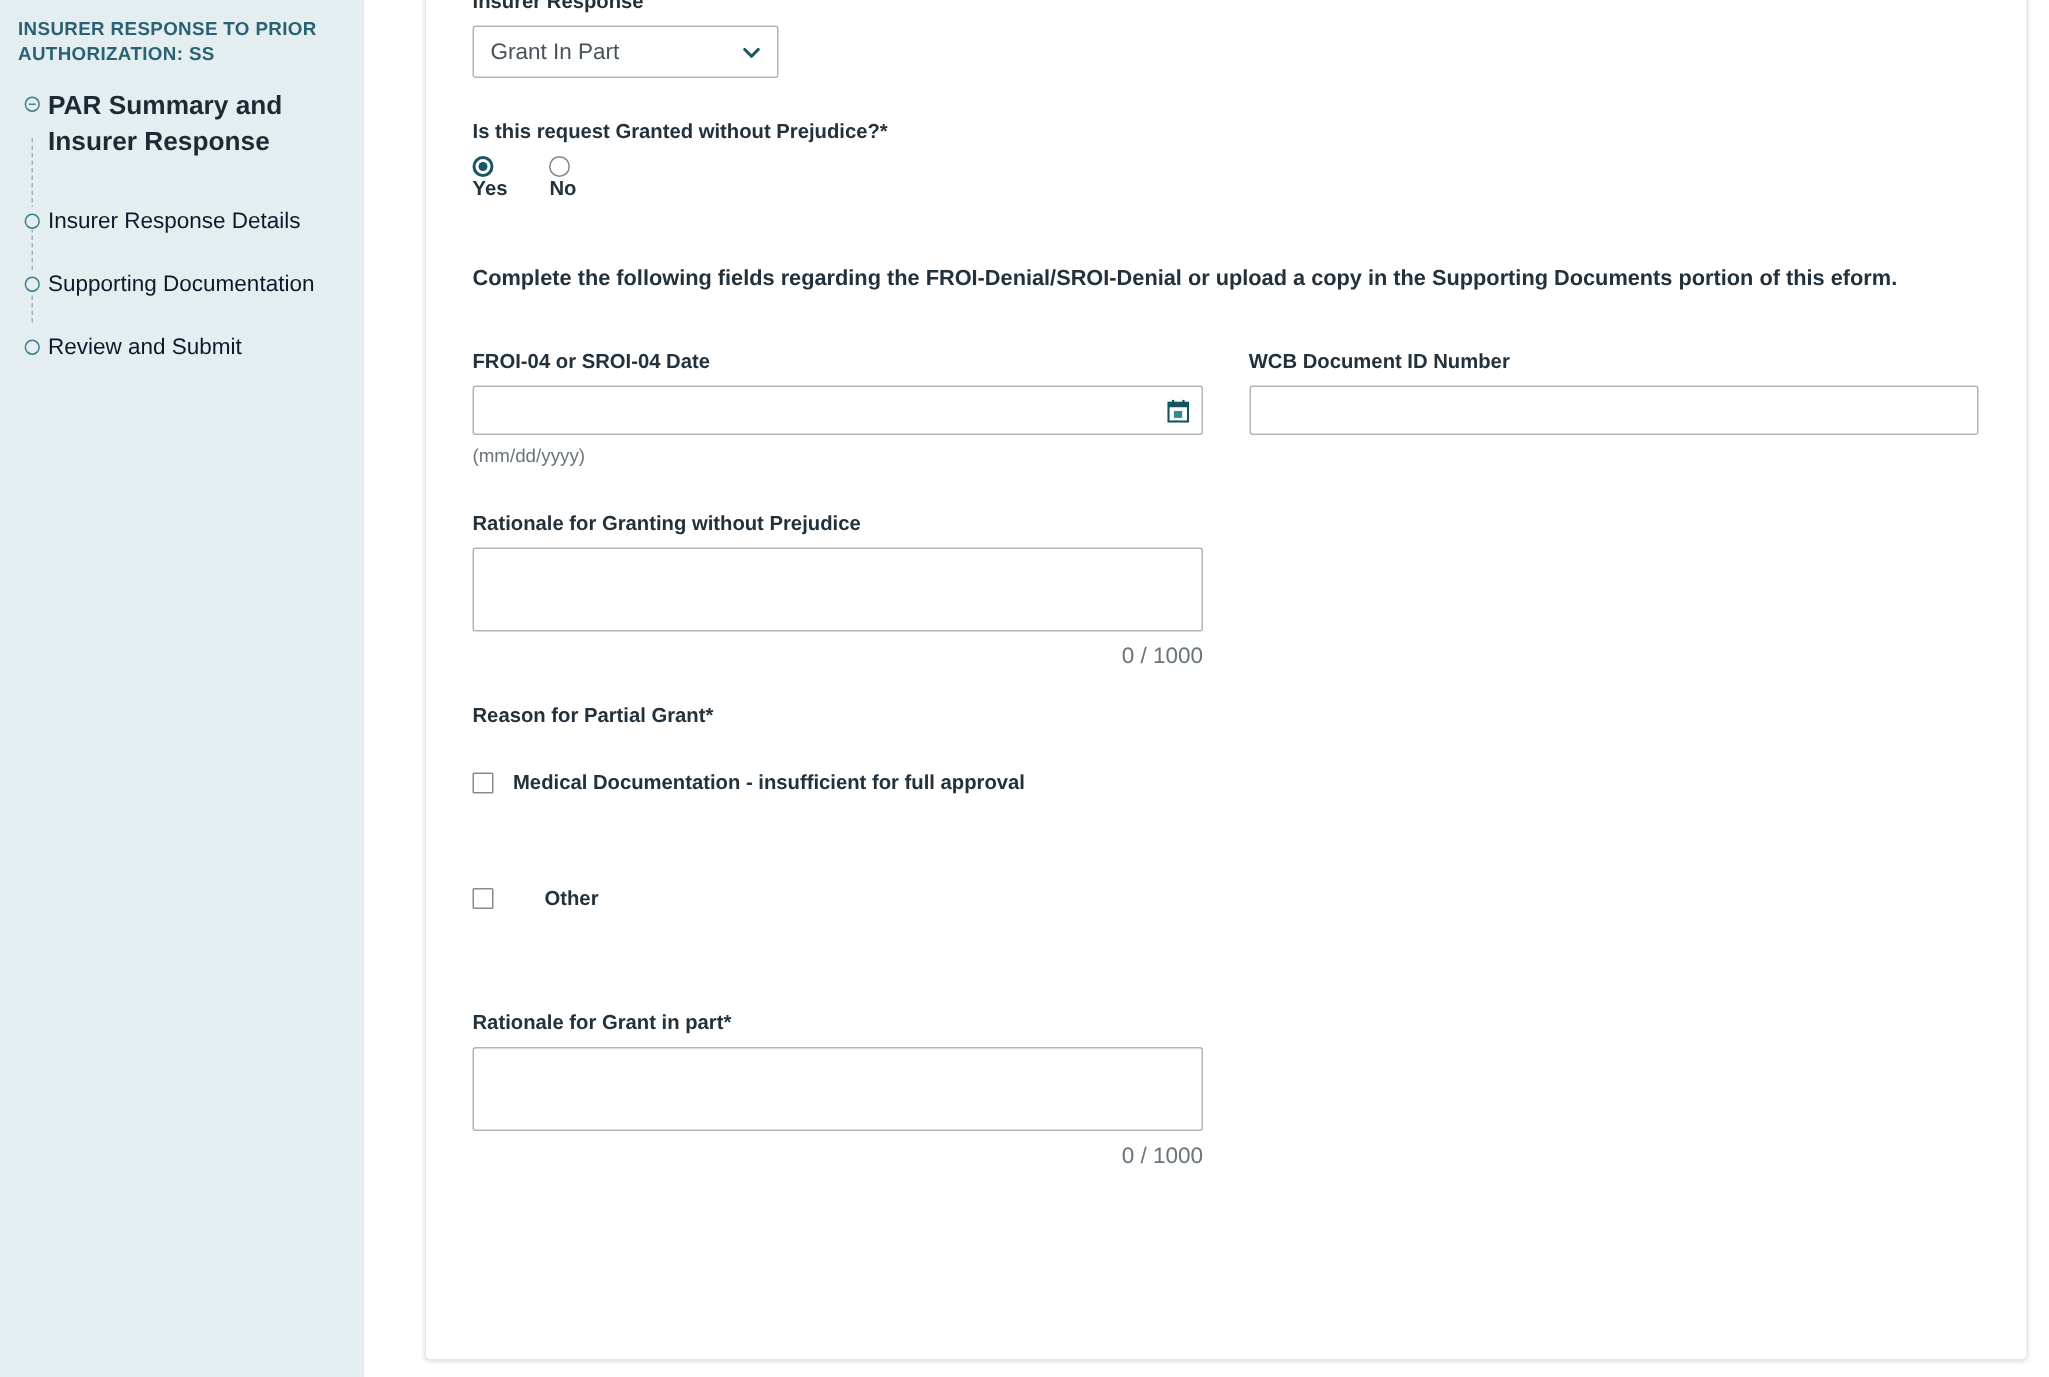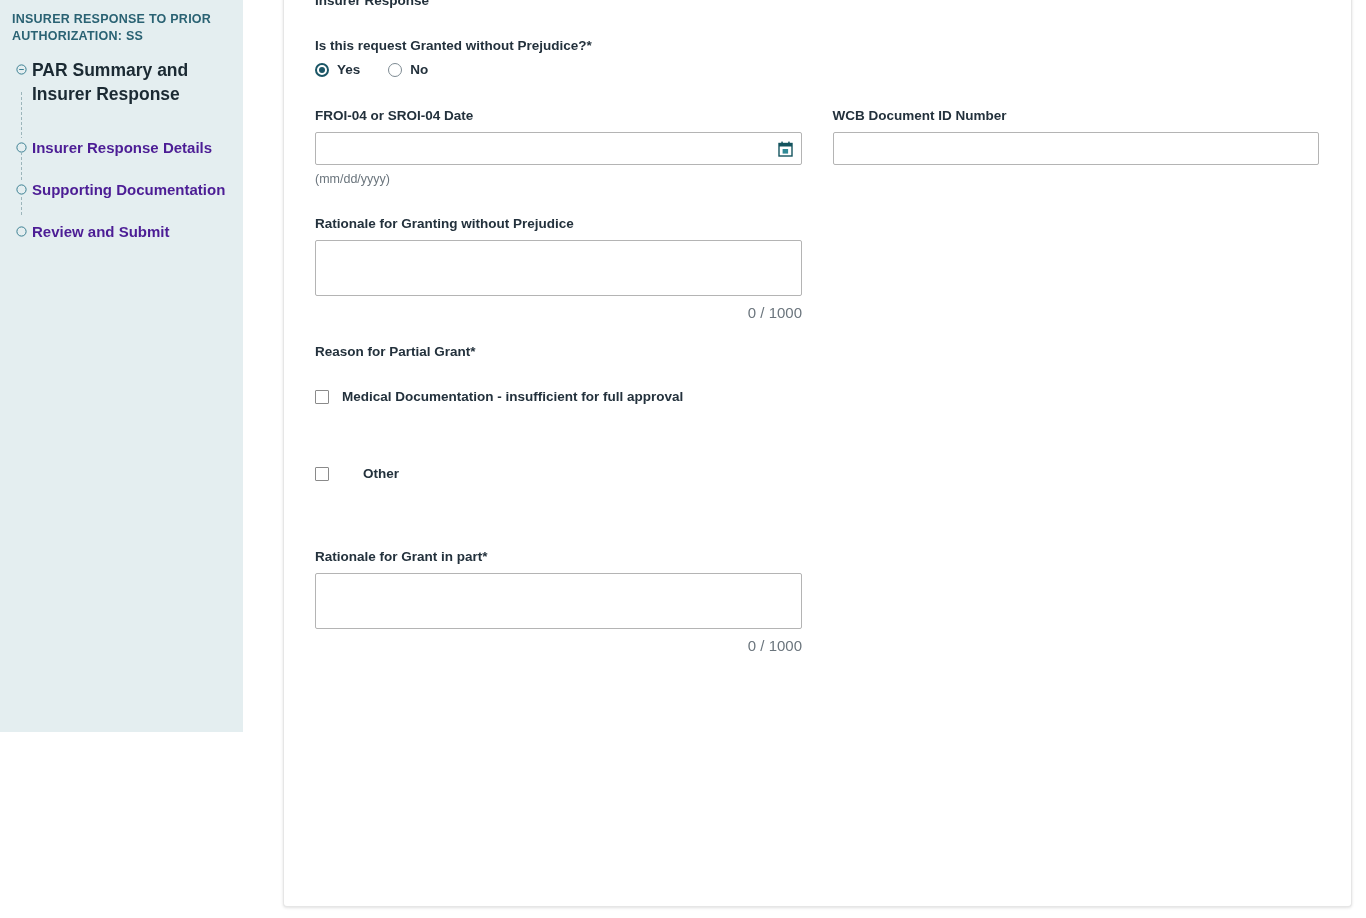--- a/index.html
+++ b/index.html
@@ -9,21 +9,21 @@
     background: #ffffff;
     font-family: "Liberation Sans", sans-serif;
     overflow: hidden;
   }
   .page { position: relative; width: 1366px; height: 918px; display: flex; }
 
   
   .sidebar {
     width: 243px;
     min-width: 243px;
-    height: 732px;
+    height: 918px;
     background: #e4eef0;
     padding: 8px 14px 0 10px;
     position: relative;
   }
   .sb-title {
     font-size: 12.5px;
     font-weight: bold;
     color: #2a6273;
     letter-spacing: 0.25px;
     line-height: 17px;
@@ -52,24 +52,23 @@
     display: flex; justify-content: center;
     padding-top: 4px;
     color: #3b7f92;
     font-size: 11px;
     line-height: 11px;
     background: #e4eef0;
   }
   .sb-item .bullet svg { display: block; }
   .sb-item .lbl {
     font-size: 15px;
-    color: #4c1d95;
+    color: #0f172a;
     line-height: 19px;
     padding-top: 0px;
-    font-weight: bold;
   }
   .sb-item.active .lbl {
     font-size: 17.5px;
     font-weight: bold;
     color: #1b2a33;
     line-height: 24px;
   }
   .sb-item.active .bullet { padding-top: 6px; }
   .sb-item.first { margin-bottom: 32px; }
 
@@ -125,21 +124,21 @@
     position: absolute;
     right: 11px; top: 0; bottom: 0;
     display: flex; align-items: center;
     pointer-events: none;
     color: #1c5663;
   }
   .sel-insurer { width: 204px; }
   .sel-reason { width: 487px; }
 
   .radio-row { display: flex; align-items: center; margin-top: 7px; }
-  .radio-opt { display: flex; align-items: center; margin-right: 28px; }
+  .radio-opt { display: flex; margin-right: 28px; flex-direction: column; }
   .radio-opt .r {
     width: 14px; height: 14px;
     border-radius: 50%;
     border: 1px solid #7d8a92;
     background: #fff;
     margin-right: 8px;
     position: relative;
   }
   .radio-opt.sel .r { border: 2px solid #1b5666; }
   .radio-opt.sel .r::after {
@@ -279,37 +278,46 @@
       </div>
     </div>
   </div>
 
   <div class="main-wrap">
     <div class="card">
       <div class="card-inner">
 
         <div>
           <div class="field-label">Insurer Response</div>
+          <div class="selectwrap">
+            <div class="selectbox sel-insurer">Grant In Part</div>
+            <span class="chev">
+              <svg width="14" height="14" viewBox="0 0 14 14">
+                  <path d="M2.5 5 L7 9.5 L11.5 5" fill="none" stroke="#1c5663" stroke-width="2.1" stroke-linecap="round" stroke-linejoin="round"></path>
+                </svg>
+            </span>
+          </div>
         </div>
 
         <div style="margin-top:27px;">
           <div class="field-label">Is this request Granted without Prejudice?*</div>
           <div class="radio-row">
             <label class="radio-opt sel">
               <span class="r"></span>
               <span class="rl">Yes</span>
             </label>
             <label class="radio-opt">
               <span class="r"></span>
               <span class="rl">No</span>
             </label>
           </div>
         </div>
 
 
+        <p class="instruction" style="margin-top:38px;">Complete the following fields regarding the FROI-Denial/SROI-Denial or upload a copy in the Supporting Documents portion of this eform.</p>
 
         <div class="row2" style="margin-top:30px;">
           <div class="col-left">
             <div class="field-label">FROI-04 or SROI-04 Date</div>
             <div class="datewrap">
               <input class="textinput" type="text" value="" style="">
               <span class="calicon">
                 <svg width="15" height="16" viewBox="0 0 15 16">
                   <rect x="1" y="2.5" width="13" height="12.5" fill="none" stroke="#14545f" stroke-width="1.4"></rect>
                   <rect x="1" y="2.5" width="13" height="3" fill="#14545f"></rect>

